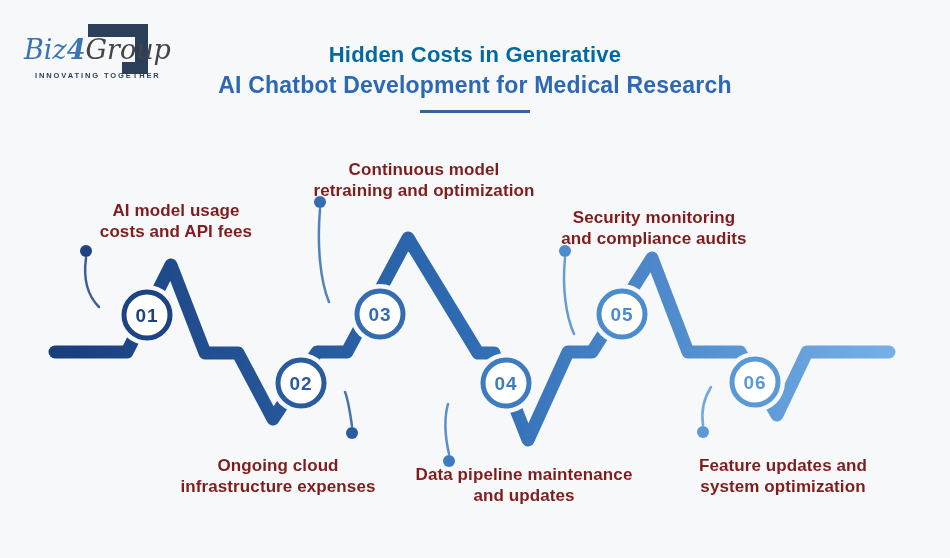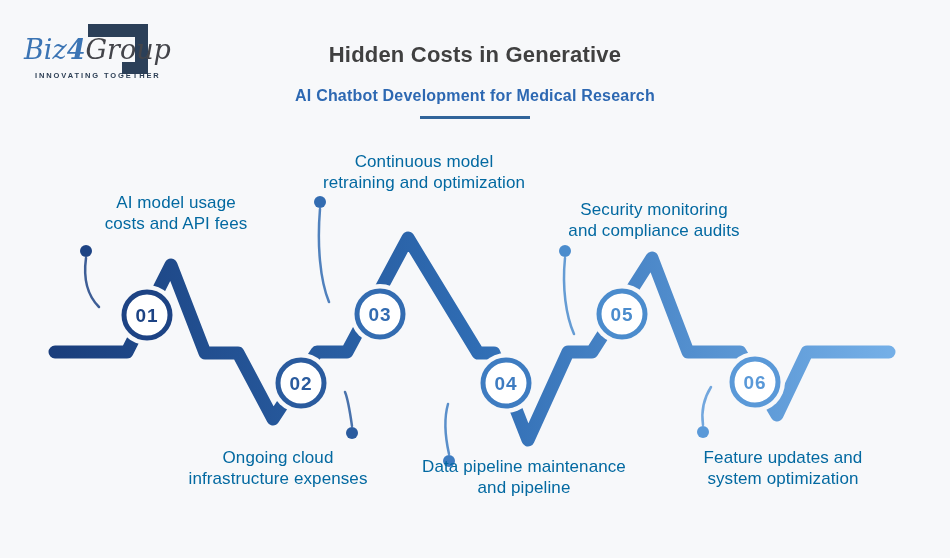--- a/index.html
+++ b/index.html
@@ -20,34 +20,34 @@
   }
   .logo .wm-biz{color:#3b74b4;}
   .logo .wm-four{color:#3b74b4;font-weight:700;}
   .logo .wm-group{color:#43444a;}
   .logo .tagline{
     position:absolute;left:13px;top:57px;
     font-size:7.5px;letter-spacing:1.9px;font-weight:700;color:#2c3e54;white-space:nowrap;
   }
   
   .title{position:absolute;left:0;right:0;top:42px;text-align:center;}
-  .title .t1{font-size:22px;font-weight:600;color:#404040;letter-spacing:.2px;}
-  .title .t2{font-size:16px;font-weight:700;color:#2d68b2;margin-top:19px;letter-spacing:.2px;}
+  .title .t1{font-size:22px;font-weight:600;color:#0369a1;letter-spacing:.2px;}
+  .title .t2{font-size:23px;font-weight:700;color:#2d68b2;margin-top:4px;letter-spacing:.2px;}
   .title .underline{width:110px;height:3px;background:#31649a;margin:11px auto 0;}
   
   .canvas{position:absolute;left:0;top:0;}
   .main-line{fill:none;stroke:url(#lineGrad);stroke-width:13;stroke-linecap:round;stroke-linejoin:round;}
   .halo{fill:#f7f8fa;}
   .node{fill:#ffffff;stroke-width:5;}
   .node-num{font-family:"Liberation Sans", sans-serif;font-size:19px;font-weight:600;letter-spacing:1px;text-anchor:middle;}
   .connector{fill:none;stroke-width:2.5;stroke-linecap:round;opacity:.85;}
   
   .step-label{
     position:absolute;text-align:center;
-    font-size:17px;line-height:1.24;font-weight:400;color:#0369a1;letter-spacing:.1px;
+    font-size:17px;line-height:1.24;font-weight:700;color:#7f1d1d;letter-spacing:.1px;margin-top:8px;
   }
   .lbl-1{left:86px; top:192px;width:180px;}
   .lbl-3{left:299px;top:151px;width:250px;}
   .lbl-5{left:544px;top:199px;width:220px;}
   .lbl-2{left:163px;top:447px;width:230px;}
   .lbl-4{left:394px;top:456px;width:260px;}
   .lbl-6{left:673px;top:447px;width:220px;}
 </style>
 </head>
 <body>
@@ -140,21 +140,21 @@
 <div class="step-label lbl-2">
   <div>Ongoing cloud</div>
   <div>infrastructure expenses</div>
 </div>
 <div class="step-label lbl-3">
   <div>Continuous model</div>
   <div>retraining and optimization</div>
 </div>
 <div class="step-label lbl-4">
   <div>Data pipeline maintenance</div>
-  <div>and pipeline</div>
+  <div>and updates</div>
 </div>
 <div class="step-label lbl-5">
   <div>Security monitoring</div>
   <div>and compliance audits</div>
 </div>
 <div class="step-label lbl-6">
   <div>Feature updates and</div>
   <div>system optimization</div>
 </div>
 

